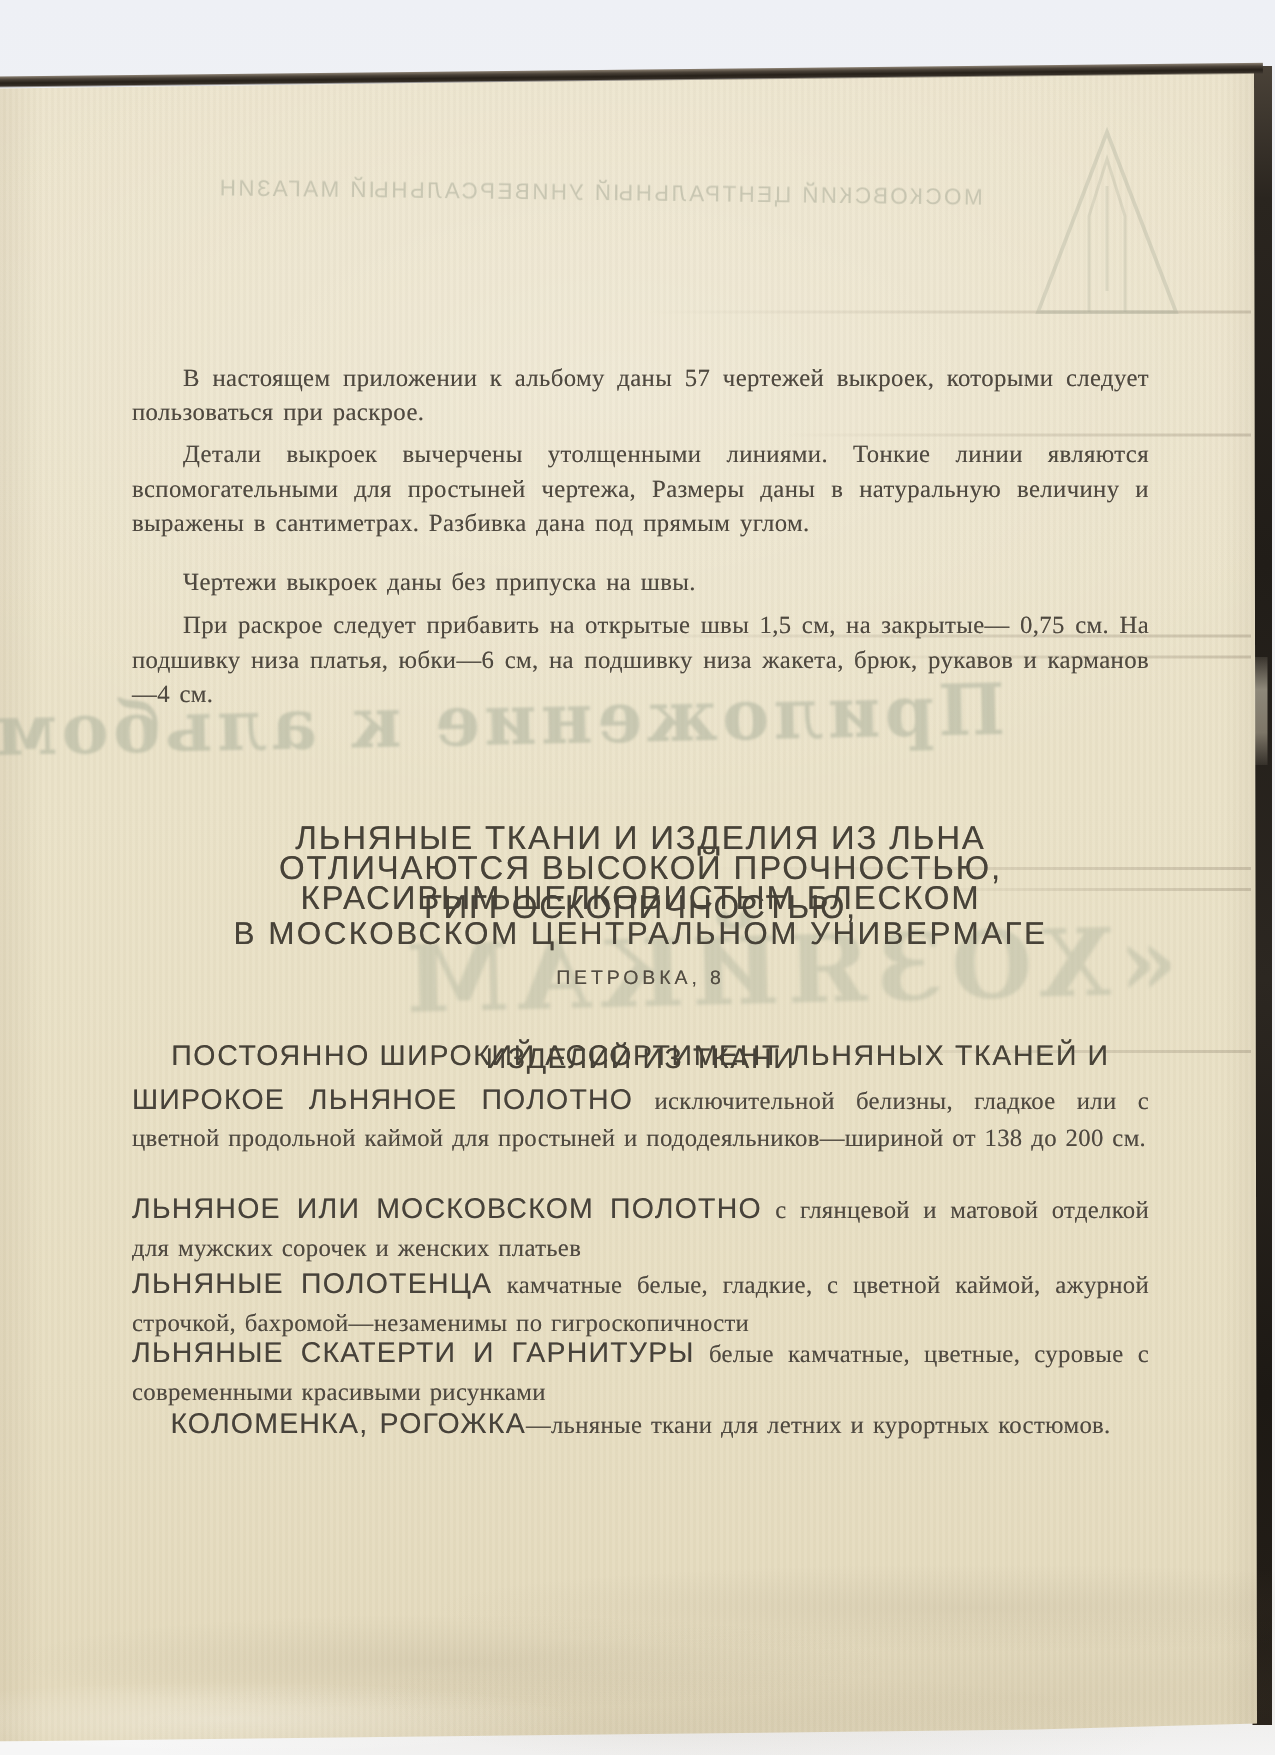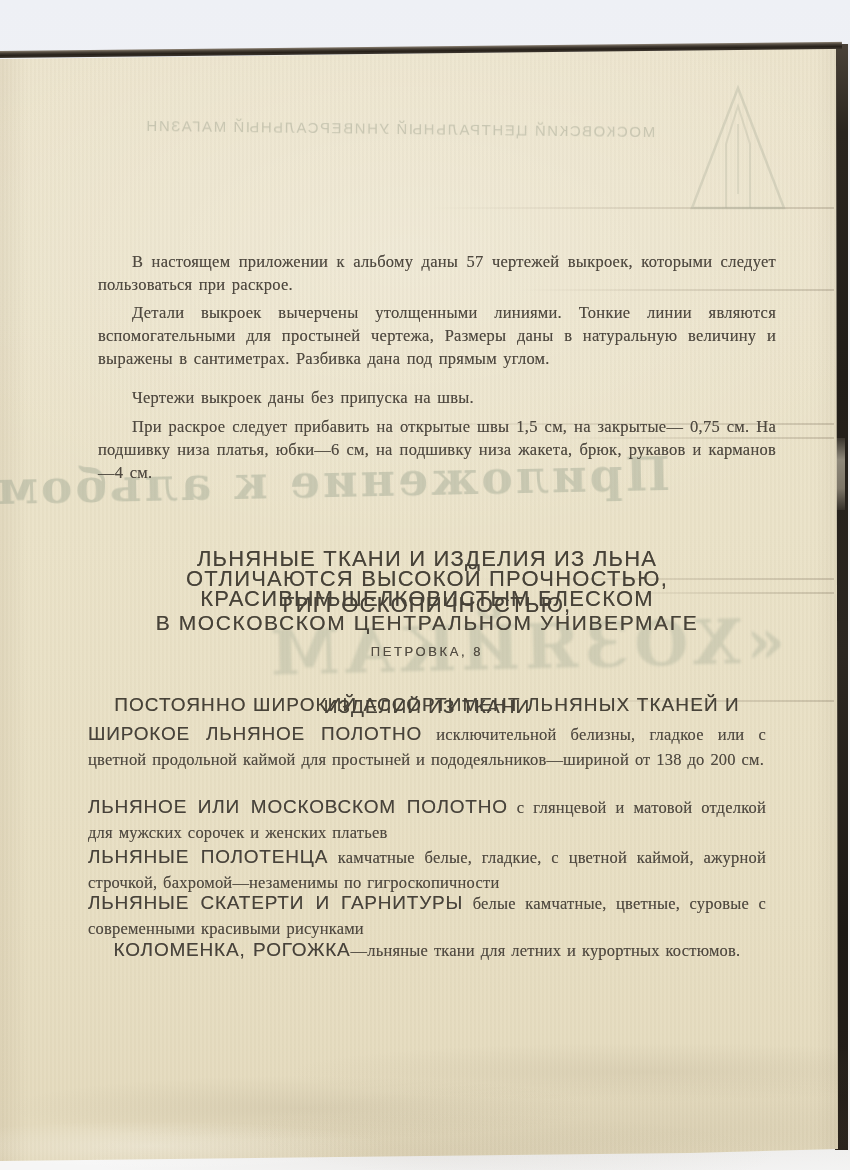--- a/index.html
+++ b/index.html
@@ -77,21 +77,21 @@
   .st-album{top:610px;left:295px;width:490px;transform:rotate(-1.4deg);}
   .st-album .mirror-text{
     font-family:"DejaVu Serif",serif;font-weight:700;font-size:62px;letter-spacing:5px;
     color:rgba(158,166,146,.33);filter:blur(.9px);
   }
   .st-logo{top:84px;left:688px;width:100px;height:128px;transform:scaleX(-1);opacity:.55;}
   
   .txt{position:absolute;left:88px;width:678px;z-index:5;color:#4f4940;}
   .p{
     font-family:"Liberation Serif",serif;font-size:16.5px;line-height:23px;
-    text-align:justify;letter-spacing:.25px;word-spacing:2px;margin:10px;
+    text-align:justify;letter-spacing:.25px;word-spacing:2px;margin:0;
     text-shadow:0 0 .4px rgba(79,73,64,.55);
   }
   .indent{text-indent:34px;}
   .hline{
     font-family:"Liberation Sans",sans-serif;text-align:center;margin:0;
     color:#474238;text-shadow:0 0 .4px rgba(71,66,56,.6);
   }
   .h1{font-size:22px;letter-spacing:1.2px;}
   .h2{font-size:21px;letter-spacing:1.6px;}
   .h3{font-size:13px;letter-spacing:2.6px;color:#524c42;}

